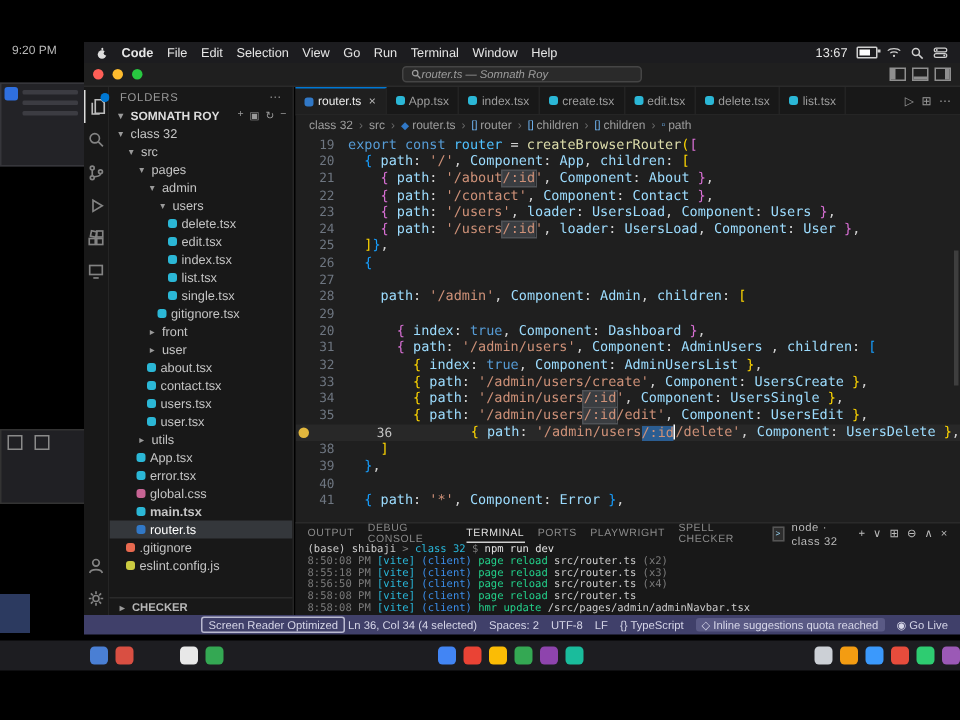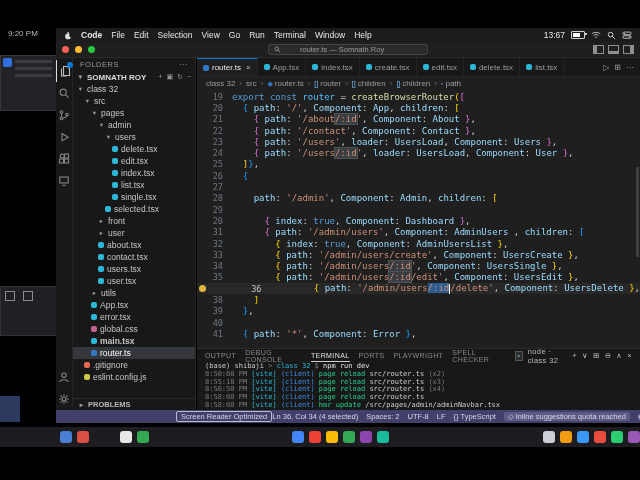--- a/index.html
+++ b/index.html
@@ -26,22 +26,22 @@
   .batt i{position:absolute;left:1px;top:1px;bottom:1px;width:7px;background:#fff;display:block;}
   .batt::after{content:"";position:absolute;right:-3px;top:1px;width:2px;height:2px;background:#cfcfcf;}
 
   
   #titlebar{position:absolute;left:56px;top:42px;width:584px;height:16px;background:#1f1f1f;
             border-bottom:1px solid #2a2a2a;display:flex;align-items:center;box-sizing:border-box;}
   .tl{width:7px;height:7px;border-radius:50%;margin-left:6px;flex:none;}
   .tl.r{background:#ff5f57}.tl.y{background:#febc2e}.tl.g{background:#28c840}
   .nav-ar{position:absolute;left:232px;color:#8a8a8a;font-size:10px;letter-spacing:6px;}
   .cmd{position:absolute;left:50%;transform:translateX(-50%);width:160px;height:11px;background:#2a2a2a;
-       border:1px solid #454545;border-radius:3px;display:flex;align-items:center;gap:19px;
-       padding:0 5px;font-size:7.5px;color:#9d9d9d;box-sizing:border-box;}
+       border:1px solid #454545;border-radius:3px;display:flex;align-items:center;gap:0;
+       padding:0 5px;font-size:7.5px;color:#9d9d9d;box-sizing:border-box;font-style:italic;}
   .tb-right{margin-left:auto;display:flex;gap:4px;padding-right:6px;}
   .lay{width:9px;height:7px;border:1px solid #8f8f8f;position:relative;}
   .lay.l::before{content:"";position:absolute;left:0;top:0;bottom:0;width:3px;background:#8f8f8f;}
   .lay.b::before{content:"";position:absolute;left:0;right:0;bottom:0;height:2px;background:#8f8f8f;}
   .lay.r::before{content:"";position:absolute;right:0;top:0;bottom:0;width:3px;background:#8f8f8f;}
 
   
   #activitybar{position:absolute;left:56px;top:58px;width:17px;height:352px;background:#181818;
                border-right:1px solid #252525;display:flex;flex-direction:column;align-items:center;
                padding-top:2px;box-sizing:border-box;}
@@ -106,21 +106,21 @@
   .ptab.active{color:#e0e0e0;border-bottom:1px solid #cfcfcf;}
   .panel-right{margin-left:auto;display:flex;gap:5px;align-items:center;font-size:7.5px;color:#bbbbbb;}
   .term-chip{width:8px;height:8px;background:#2d2d2d;border:1px solid #555;font-size:5.5px;color:#9cdcfe;
              display:flex;align-items:center;justify-content:center;}
   #terminal{flex:1;padding:1px 8px;font-family:"DejaVu Sans Mono",monospace;font-size:7px;line-height:7.8px;white-space:pre;}
   .tg{color:#cccccc}.td{color:#7a7a7a}.tc{color:#29b8db}.tb{color:#3b8eea}.tn{color:#23d18b}.tw{color:#e5e5e5}
 
   
   #statusbar{position:absolute;left:56px;top:410px;width:584px;height:13px;background:#40406a;
              display:flex;align-items:center;padding:0 8px;box-sizing:border-box;font-size:7.5px;color:#d6d6e8;white-space:nowrap;}
-  .srp{border:1px solid #b9b9d0;border-radius:2px;padding:0 4px;height:9px;display:flex;align-items:center;margin-left:112px;}
+  .srp{border:1px solid #b9b9d0;border-radius:2px;padding:0 4px;height:9px;display:flex;align-items:center;margin-left:70px;}
   .sb-right{margin-left:auto;display:flex;gap:8px;align-items:center;}
   .sb-it{display:flex;align-items:center;gap:2px;}
   .sb-it.pill{background:#5a5a85;border-radius:2px;padding:0 4px;height:9px;}
 
   
   #dock{position:absolute;left:0;top:427px;width:640px;height:20px;background:rgba(32,32,36,.92);
         display:flex;align-items:center;}
   .dock-group{display:flex;gap:5px;}
   .dock-ic{width:12px;height:12px;border-radius:3px;}
 
@@ -319,21 +319,21 @@
         <div class="trow" style="padding-left: 39px;">
           <span class="fdot tsx"></span>
           <span>list.tsx</span>
         </div>
         <div class="trow" style="padding-left: 39px;">
           <span class="fdot tsx"></span>
           <span>single.tsx</span>
         </div>
         <div class="trow" style="padding-left: 32px;">
           <span class="fdot tsx"></span>
-          <span>selected.tsx</span>
+          <span>gitignore.tsx</span>
         </div>
         <div class="trow" style="padding-left: 25px;">
           <span class="chev">▸</span>
           <span>front</span>
         </div>
         <div class="trow" style="padding-left: 25px;">
           <span class="chev">▸</span>
           <span>user</span>
         </div>
         <div class="trow" style="padding-left: 25px;">
@@ -380,21 +380,21 @@
           <span class="fdot git"></span>
           <span>.gitignore</span>
         </div>
         <div class="trow" style="padding-left: 11px;">
           <span class="fdot js"></span>
           <span>eslint.config.js</span>
         </div>
       </div>
     <div class="sb-problems">
       <span class="chev">▸</span>
-      <span>PROBLEMS</span>
+      <span>CHECKER</span>
     </div>
   </div>
 
   <div id="editorcol">
     <div id="tabbar">
         <div class="tab active">
           <span class="tdot ts"></span>
           <span>router.ts</span>
           <span class="close">×</span>
         </div>

